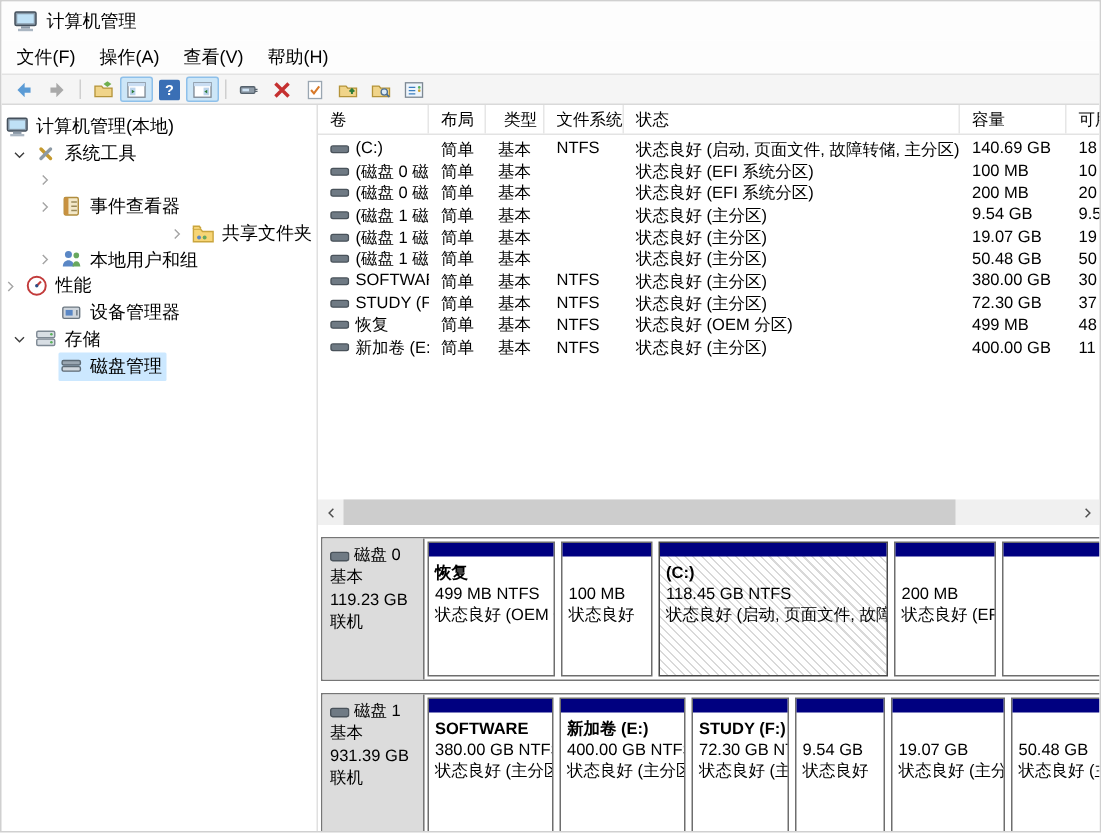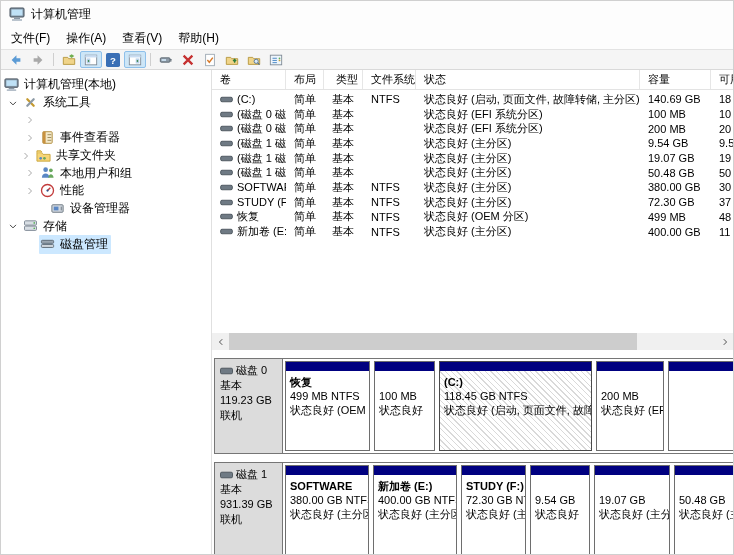--- a/index.html
+++ b/index.html
@@ -240,21 +240,21 @@
           <span class="nico">
             <svg viewBox="0 0 16 16">
               <rect x="3" y="1.8" width="10" height="12.4" rx="1" fill="#f3e8c8" stroke="#b08d3e"></rect>
               <rect x="3" y="1.8" width="3" height="12.4" fill="#c8913f"></rect>
               <path d="M8 5h4M8 8h4M8 11h4" stroke="#9a8a5a"></path>
             </svg>
           </span>
           <span class="tlabel">事件查看器</span>
         </span>
       </div>
-      <div class="tree-row" style="padding-left: 19px;">
+      <div class="tree-row" style="padding-left: 19px; justify-content: flex-end;">
         <span class="chev">
           <svg viewBox="0 0 16 16">
             <path d="M6 4l4 4-4 4" fill="none" stroke="#a6a6a6" stroke-width="1.3"></path>
           </svg>
         </span>
         <span class="selbox">
           <span class="nico">
             <svg viewBox="0 0 16 16">
               <path d="M1 5h5l1.5 1.8H15V14H1z" fill="#f7d576" stroke="#caa53d"></path>
               <path d="M1 5V3h4.2l1.2 1.6" fill="#f7d576" stroke="#caa53d"></path>
@@ -276,38 +276,38 @@
             <svg viewBox="0 0 16 16">
               <circle cx="6" cy="5" r="2.5" fill="#5a87c5"></circle>
               <path d="M2 13.5c0-3 2-4.5 4-4.5s4 1.5 4 4.5z" fill="#5a87c5"></path>
               <circle cx="11.6" cy="5.6" r="2" fill="#69a85e"></circle>
               <path d="M8.8 13.5c.2-2.4 1.5-3.7 2.8-3.7 1.4 0 2.7 1.3 2.9 3.7z" fill="#69a85e"></path>
             </svg>
           </span>
           <span class="tlabel">本地用户和组</span>
         </span>
       </div>
-      <div class="tree-row" style="padding-left: 23px;">
+      <div class="tree-row" style="">
         <span class="chev">
           <svg viewBox="0 0 16 16">
             <path d="M6 4l4 4-4 4" fill="none" stroke="#a6a6a6" stroke-width="1.3"></path>
           </svg>
         </span>
         <span class="selbox">
           <span class="nico">
             <svg viewBox="0 0 16 16">
               <circle cx="8" cy="8" r="6.4" fill="#fff" stroke="#c23b3b" stroke-width="1.4"></circle>
               <path d="M8 8l3-3" stroke="#c23b3b" stroke-width="1.6"></path>
               <circle cx="8" cy="8" r="1.2" fill="#2d4f86"></circle>
             </svg>
           </span>
           <span class="tlabel">性能</span>
         </span>
       </div>
-      <div class="tree-row" style="padding-left: 33px;">
+      <div class="tree-row" style="padding-left: 23px;">
         <span class="chev"></span>
         <span class="selbox">
           <span class="nico">
             <svg viewBox="0 0 16 16">
               <rect x="2" y="4" width="12" height="8" rx="1" fill="#cfd6dd" stroke="#6b7680"></rect>
               <rect x="4" y="6" width="5" height="4" fill="#5a87c5"></rect>
               <path d="M12 6v4" stroke="#6b7680"></path>
             </svg>
           </span>
           <span class="tlabel">设备管理器</span>

